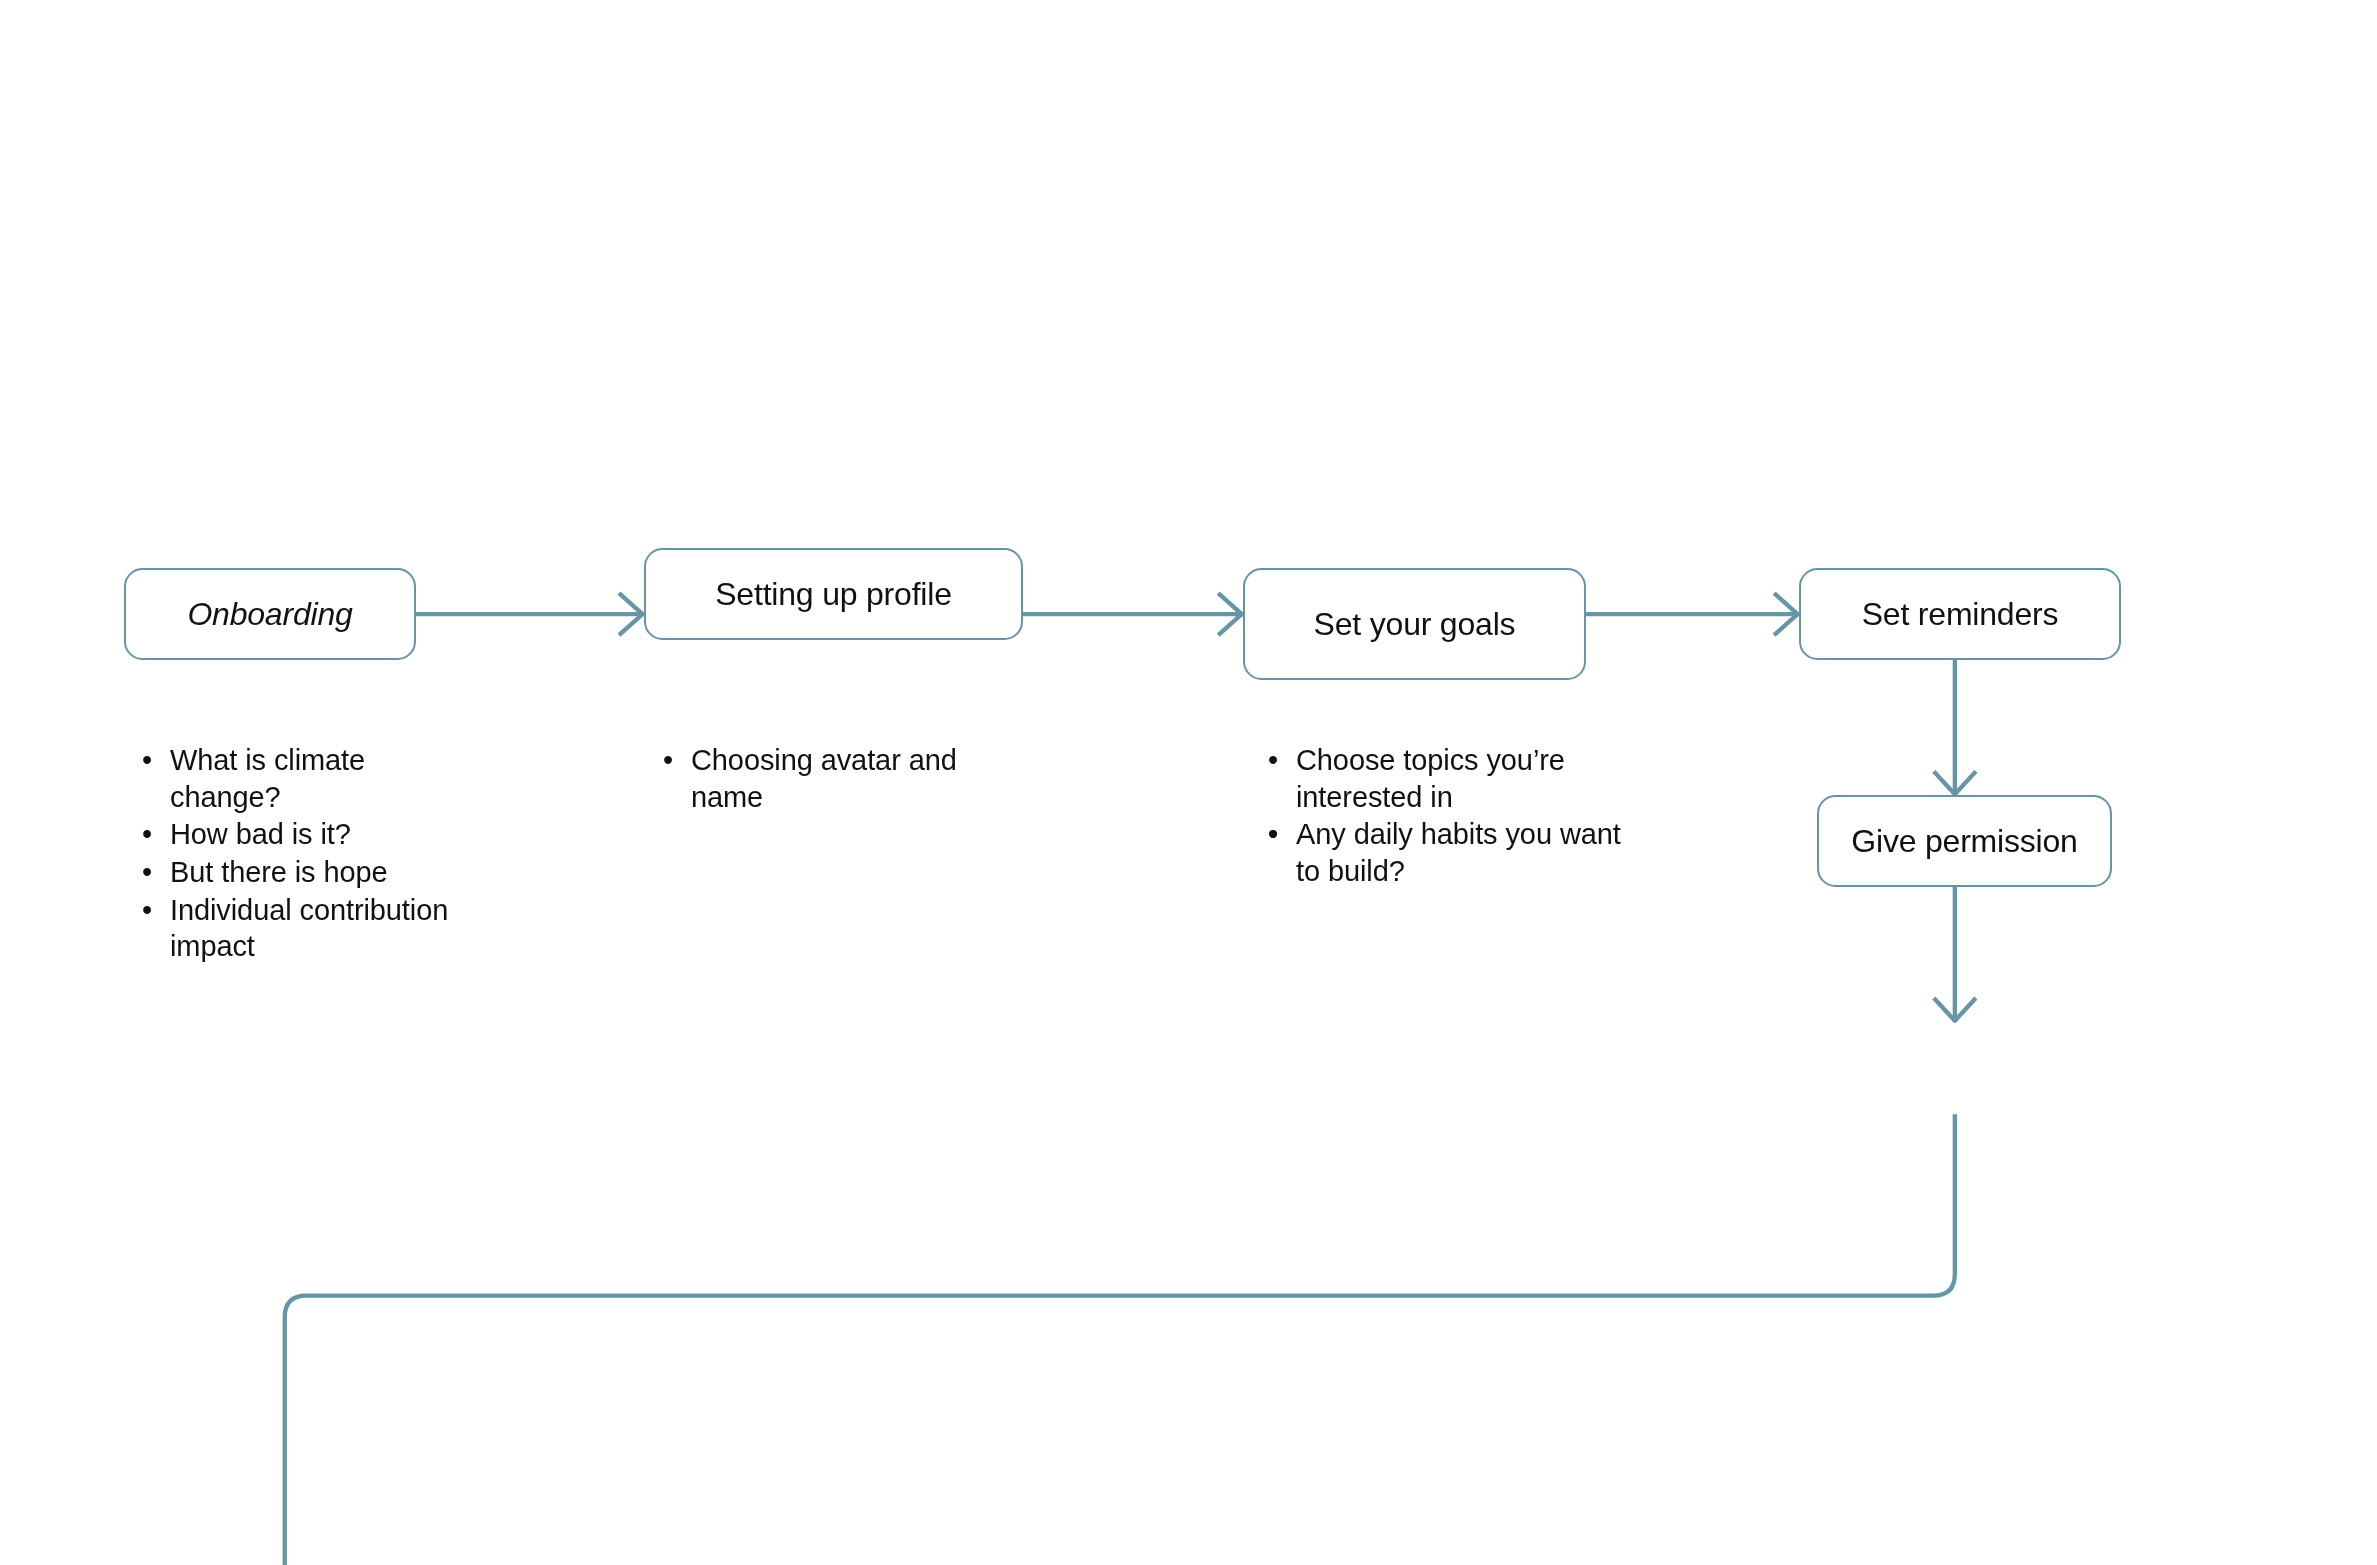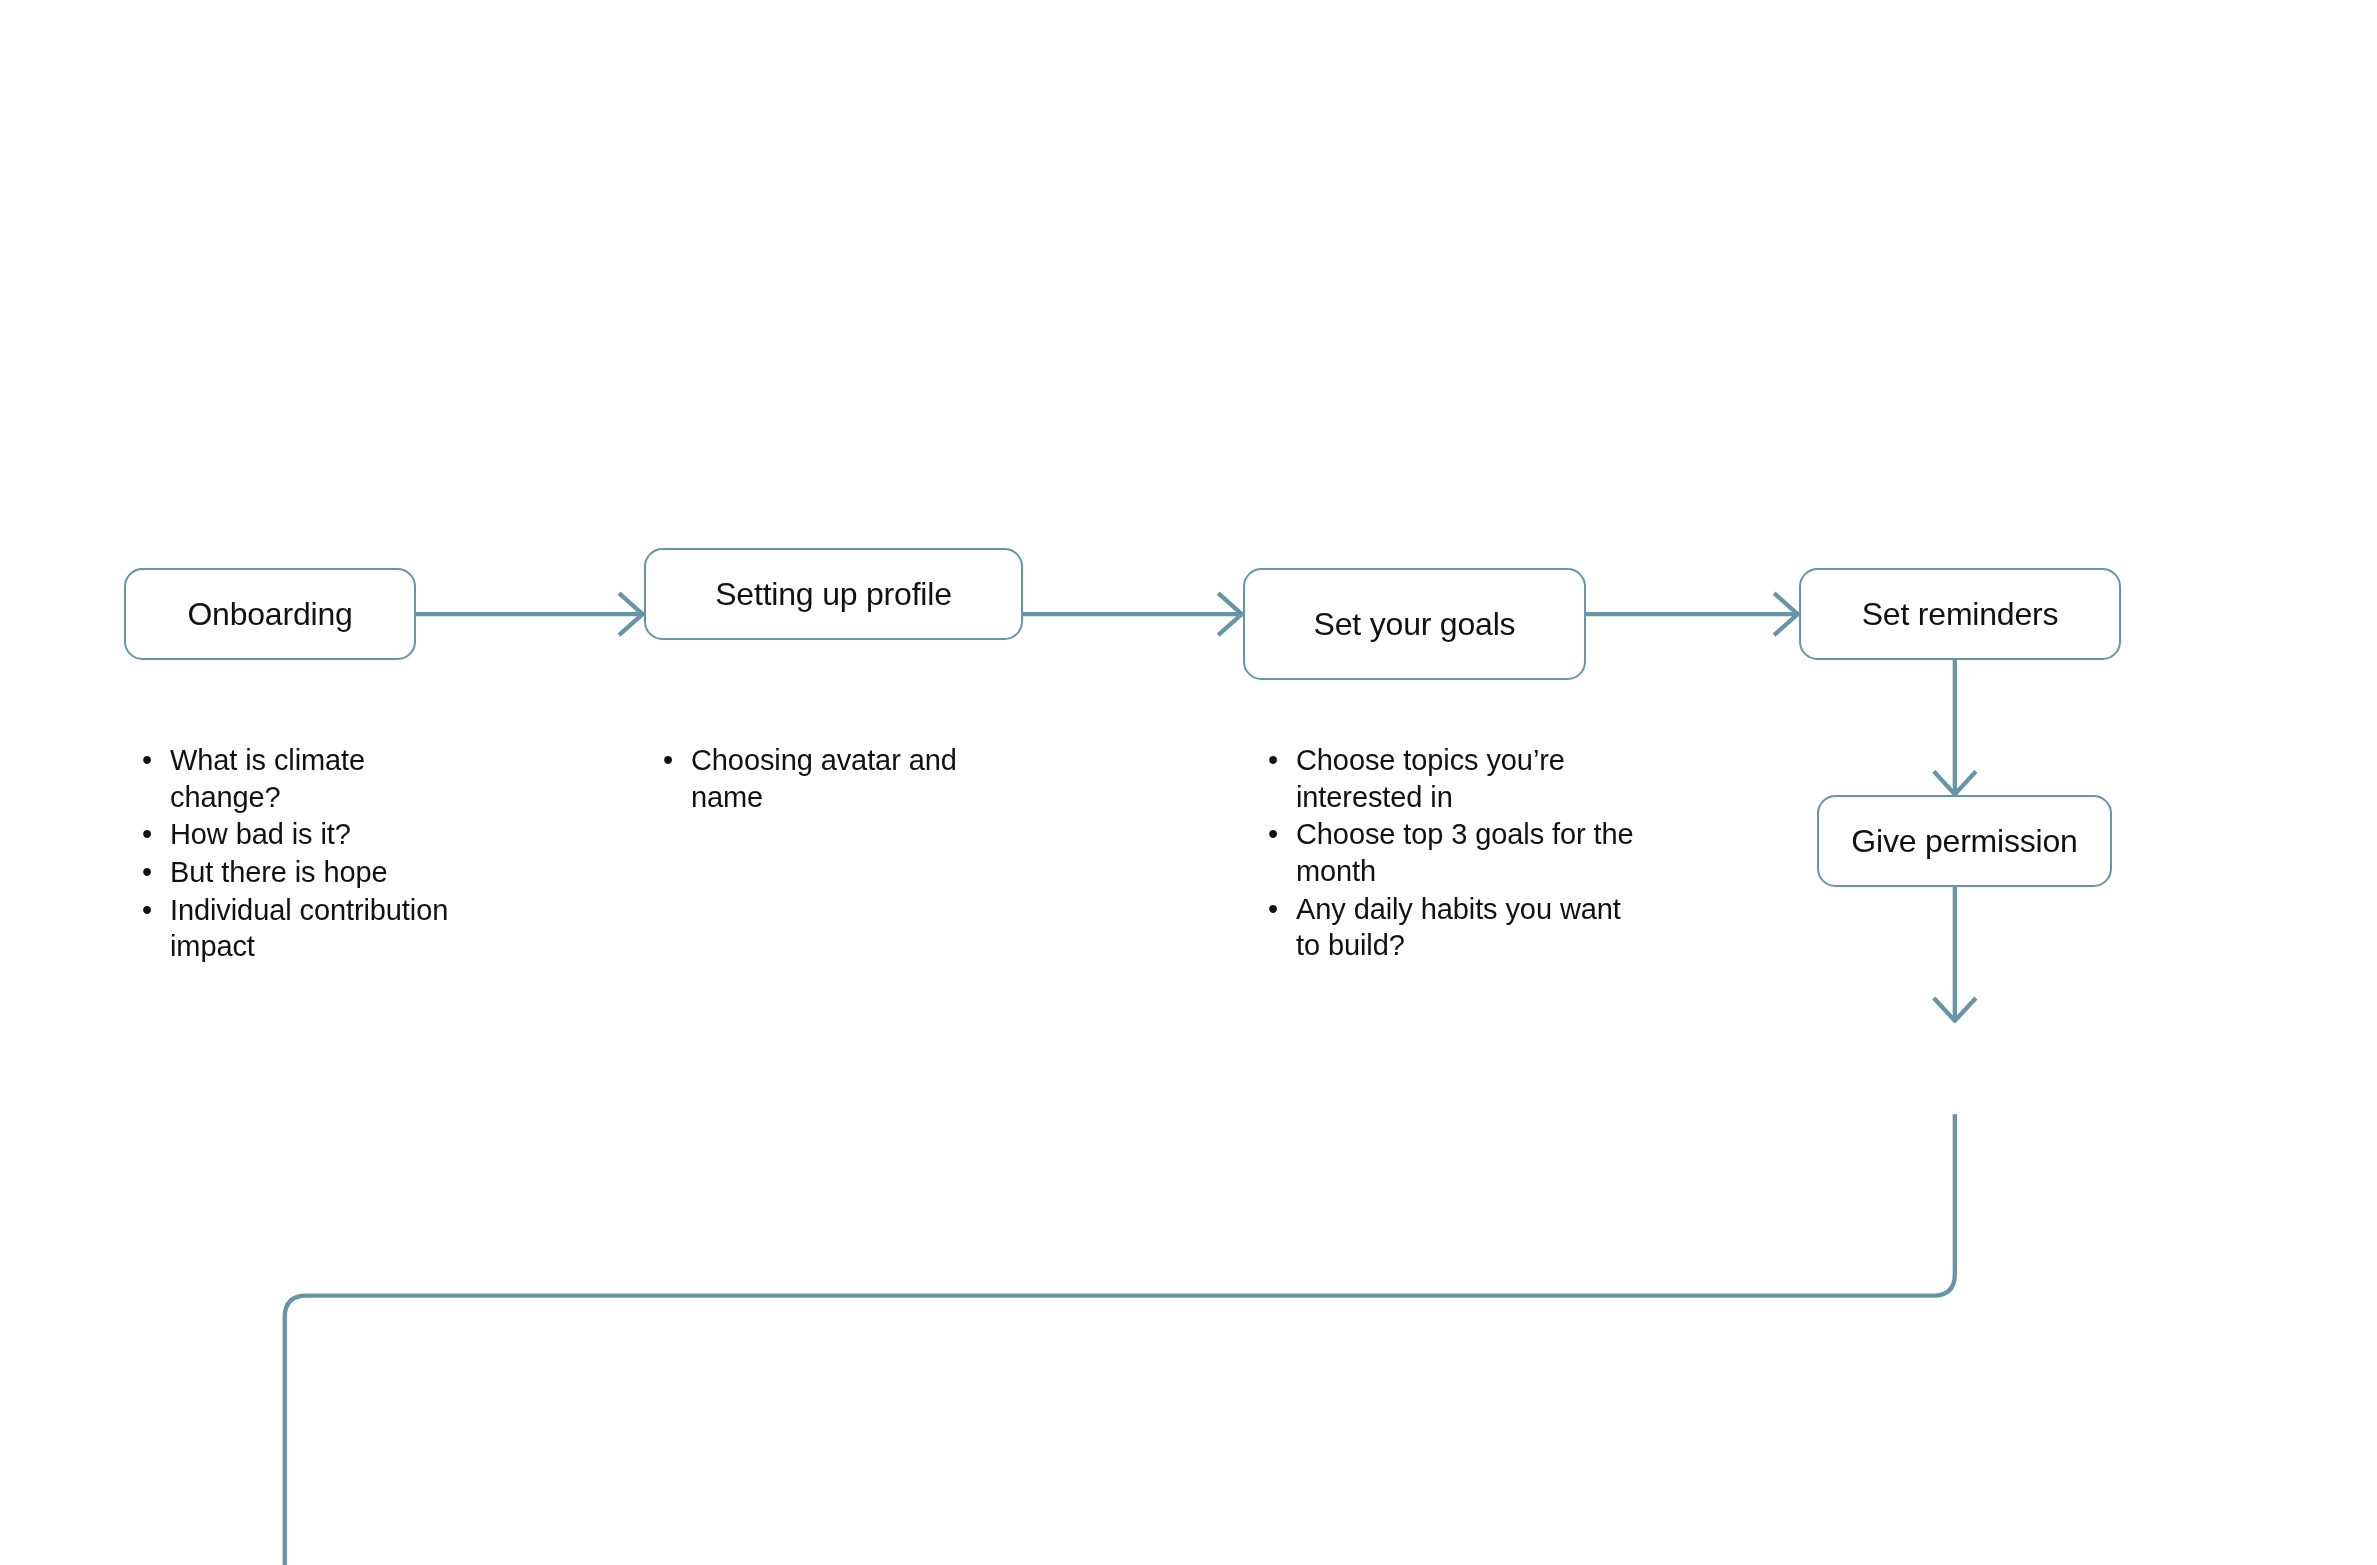--- a/index.html
+++ b/index.html
@@ -114,21 +114,21 @@
       <path d="M 3158 1066 L 3158 1284"></path>
       <path d="M 3124 1246 L 3158 1283 L 3192 1246"></path>
 
       <path d="M 3158 1432 L 3158 1650"></path>
       <path d="M 3124 1612 L 3158 1649 L 3192 1612"></path>
 
       <path d="M 3158 1800 L 3158 2058 Q 3158 2093 3123 2093 L 495 2093 Q 460 2093 460 2128 L 460 2528"></path>
     </g>
   </svg>
 
-  <div class="node" style="left:124px; top:568px; width:292px; height:92px;">Onboarding</div>
+  <div class="node" style="left:124px; top:568px; width:292px; height:92px;font-style:italic;">Onboarding</div>
 
   <div class="node" style="left:644px; top:548px; width:379px; height:92px;">Setting up profile</div>
 
   <div class="node" style="left:1243px; top:568px; width:343px; height:112px;">Set your goals</div>
 
   <div class="node" style="left:1799px; top:568px; width:322px; height:92px;">Set reminders</div>
 
   <div class="node" style="left:1778px; top:795px; width:295px; height:92px;margin-left:39px;">Give permission</div>
 
 
@@ -163,21 +163,20 @@
   </div>
 
   <div class="note-col" style="left:1263px; top:742px; width:371px;">
     <ul>
       <li>
         <span class="bullet-dot">•</span>
         <span>Choose topics you’re interested in</span>
       </li>
       <li>
         <span class="bullet-dot">•</span>
-        <span>Choose top 3 goals for the month</span>
       </li>
       <li>
         <span class="bullet-dot">•</span>
         <span>Any daily habits you want to build?</span>
       </li>
     </ul>
   </div>
 
 </div>
 

